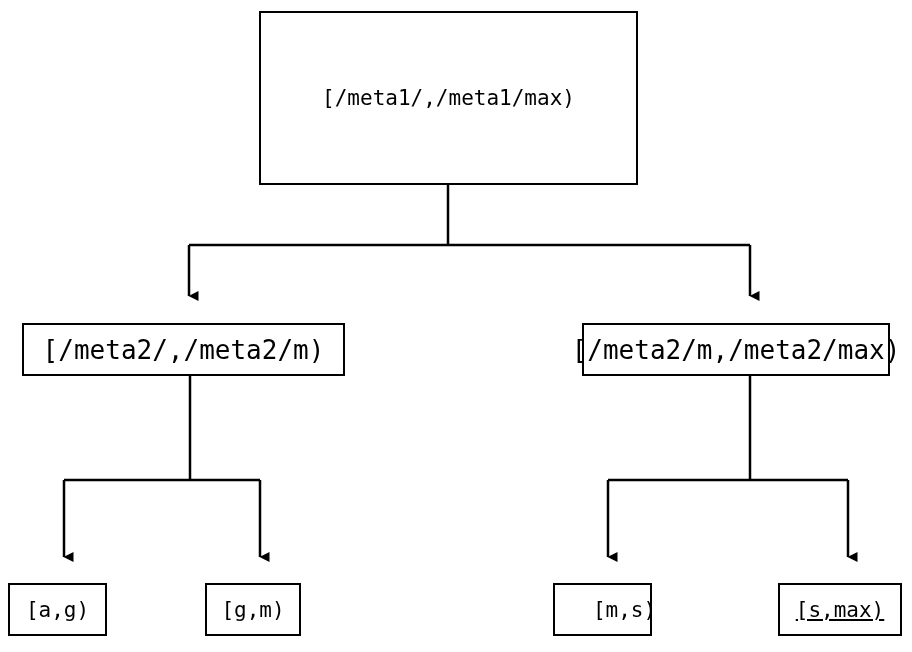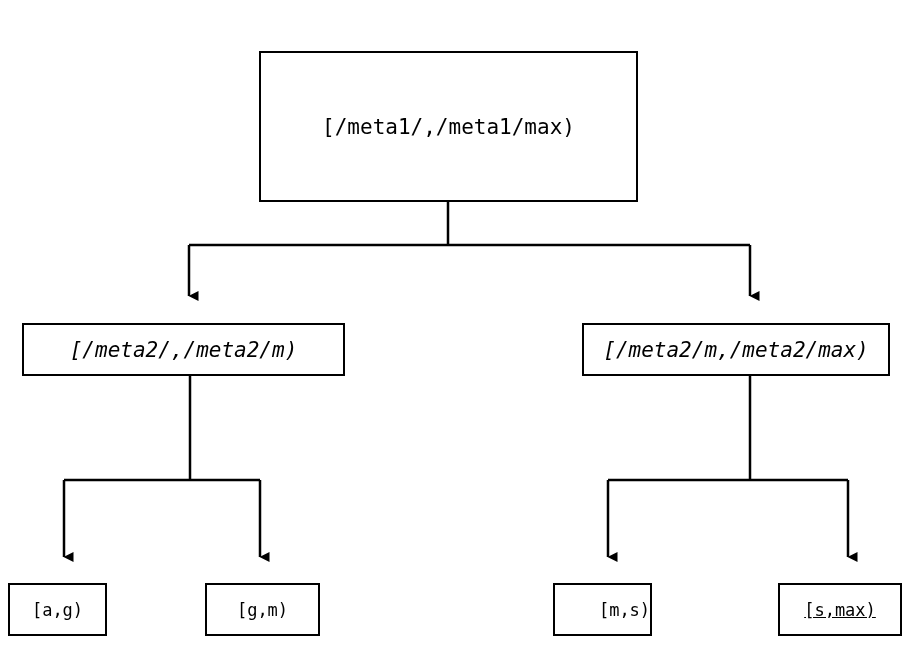--- a/index.html
+++ b/index.html
@@ -34,22 +34,22 @@
     justify-content: center;
     color: #000000;
   }
   .node-label {
     font-family: "DejaVu Sans Mono", "Liberation Mono", monospace;
     white-space: pre;
     letter-spacing: 0px;
     color: #000000;
   }
   .level-root .node-label { font-size: 21px; }
-  .level-mid  .node-label { font-size: 21px; font-style: italic; }
-  .level-leaf .node-label { font-size: 17px; }
+  .level-mid  .node-label { font-size: 26px; }
+  .level-leaf .node-label { font-size: 21px; }
 </style>
 </head>
 <body>
 
 <div id="diagram-root">
 
   <svg id="tree-svg" viewBox="0 0 912 652" xmlns="http://www.w3.org/2000/svg">
     <defs>
       <marker id="arrow-down" markerWidth="14" markerHeight="14" refX="5" refY="9.5" orient="auto" markerUnits="userSpaceOnUse">
         <path d="M 0,0 L 10,0 L 5,10 Z" fill="#000000"></path>
@@ -67,37 +67,37 @@
     <path d="M 64,480 L 260,480" stroke="#000000" stroke-width="2.5" fill="none"></path>
     <path d="M 64,480 L 64,557" stroke="#000000" stroke-width="2.5" fill="none" marker-end="url(#arrow-down)"></path>
     <path d="M 260,480 L 260,557" stroke="#000000" stroke-width="2.5" fill="none" marker-end="url(#arrow-down)"></path>
 
     <path d="M 750,376 L 750,480" stroke="#000000" stroke-width="2.5" fill="none"></path>
     <path d="M 608,480 L 848,480" stroke="#000000" stroke-width="2.5" fill="none"></path>
     <path d="M 608,480 L 608,557" stroke="#000000" stroke-width="2.5" fill="none" marker-end="url(#arrow-down)"></path>
     <path d="M 848,480 L 848,557" stroke="#000000" stroke-width="2.5" fill="none" marker-end="url(#arrow-down)"></path>
   </svg>
 
-  <div class="node-box level-root" style="left:259px; top:11px; width:379px; height:151px;margin-top:40px;">
+  <div class="node-box level-root" style="left:259px; top:11px; width:379px; height:174px;">
     <span class="node-label">[/meta1/,/meta1/max)</span>
   </div>
 
   <div class="node-box level-mid" style="left:22px; top:323px; width:323px; height:53px;">
     <span class="node-label">[/meta2/,/meta2/m)</span>
   </div>
 
   <div class="node-box level-mid" style="left:582px; top:323px; width:308px; height:53px;">
     <span class="node-label">[/meta2/m,/meta2/max)</span>
   </div>
 
   <div class="node-box level-leaf" style="left:8px; top:583px; width:99px; height:53px;">
     <span class="node-label">[a,g)</span>
   </div>
 
-  <div class="node-box level-leaf" style="left:205px; top:583px; width:115px; height:53px;">
+  <div class="node-box level-leaf" style="left:205px; top:583px; width:96px; height:53px;">
     <span class="node-label">[g,m)</span>
   </div>
 
   <div class="node-box level-leaf" style="left:553px; top:583px; width:99px; height:53px;padding-left:44px;">
     <span class="node-label">[m,s)</span>
   </div>
 
   <div class="node-box level-leaf" style="left:778px; top:583px; width:124px; height:53px;text-decoration:underline;">
     <span class="node-label">[s,max)</span>
   </div>

